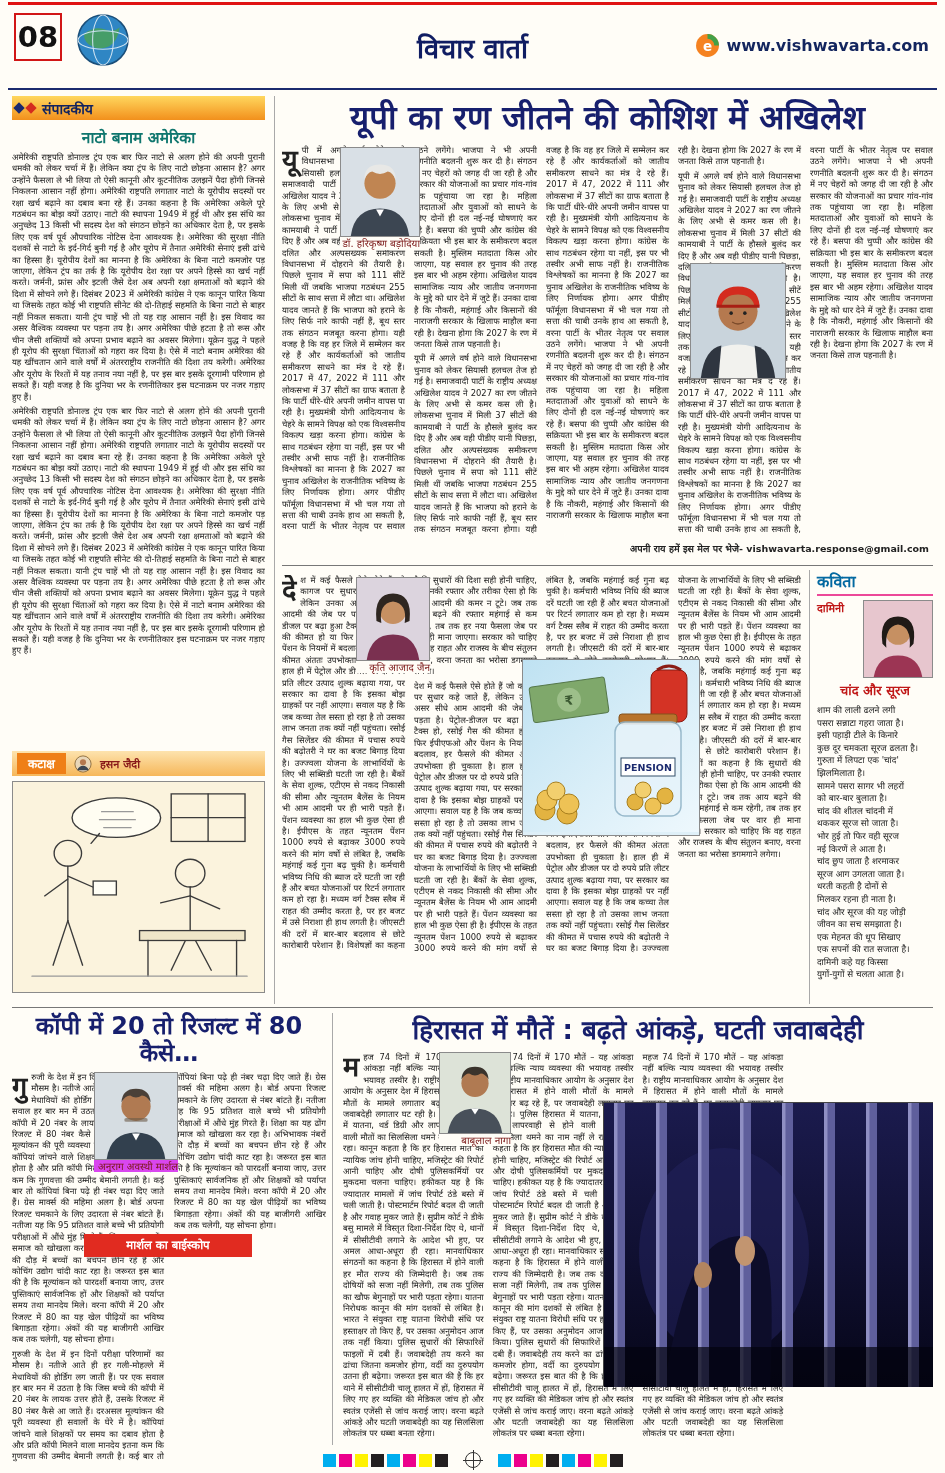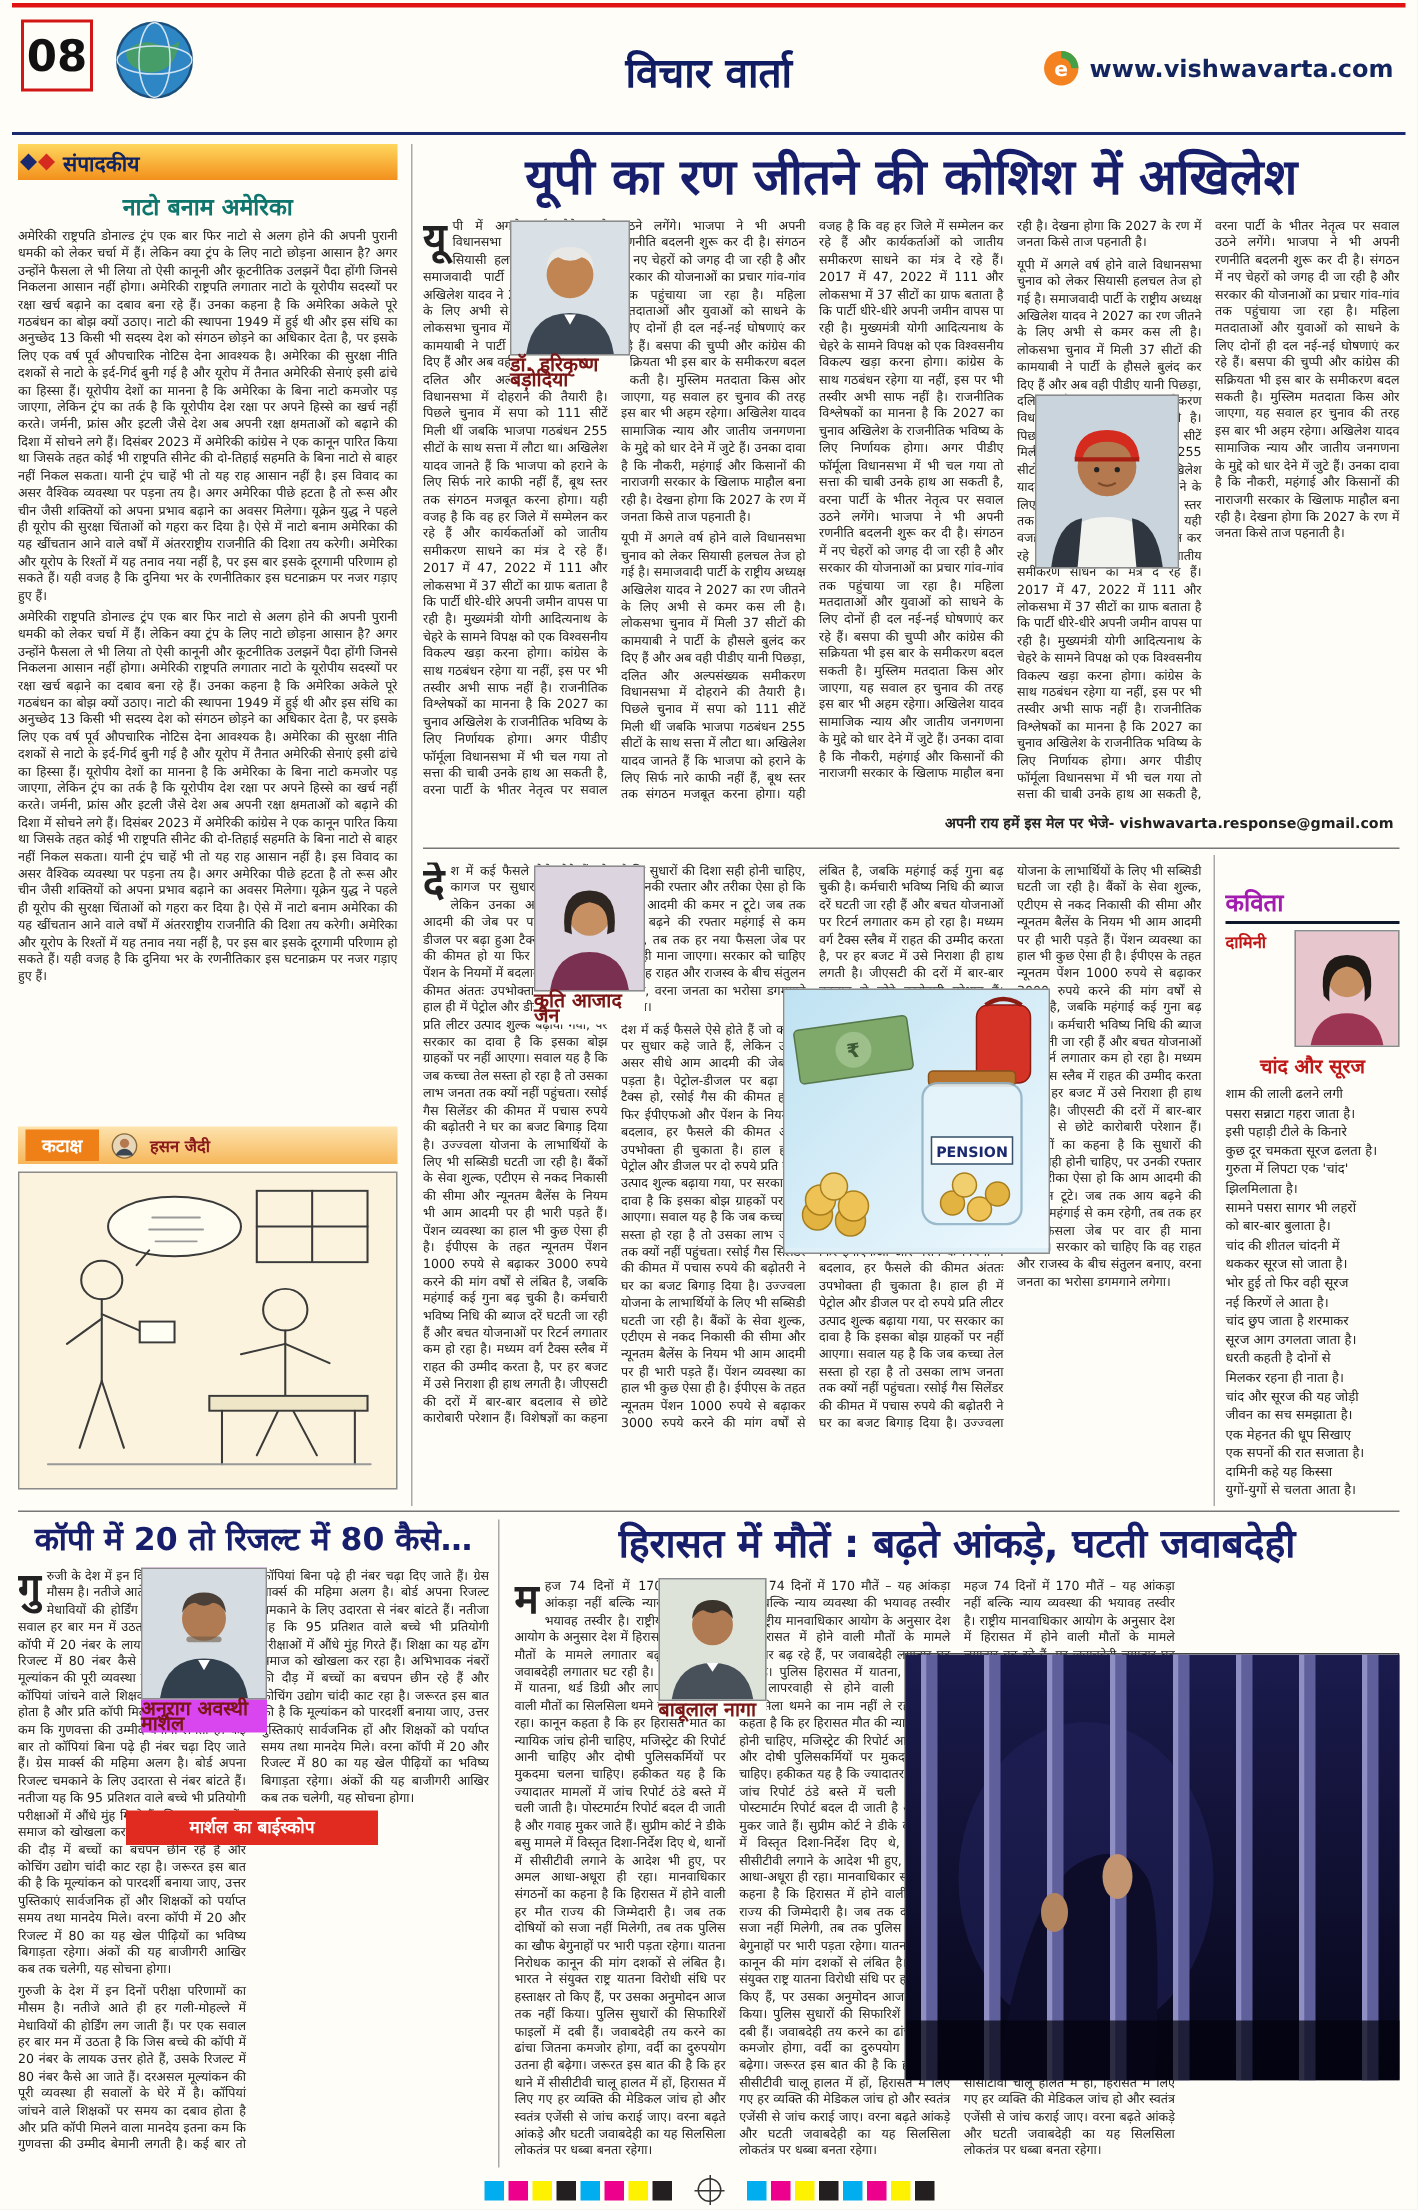--- a/index.html
+++ b/index.html
@@ -21,21 +21,21 @@
           font-size:16px; font-weight:bold; color:#13255e; cursor:pointer; }
 
   
   .body-text { font-size:8.4px; line-height:11.4px; text-align:justify; color:#1b1b1b; overflow:hidden; column-fill:auto; }
   .body-text p { margin:0 0 3px 0; }
   .dropcap p:first-child::first-letter { float:left; font-size:27px; line-height:27px; font-weight:bold; padding:1px 4px 0 0; color:#222; }
   .cols-2 { column-count:2; column-gap:10px; }
   .cols-4 { column-count:4; column-gap:9px; }
   .cols-5 { column-count:5; column-gap:9px; }
   .headline { font-weight:bold; color:#171f6d; text-align:center; }
-  .caption { font-size:13px; font-weight:bold; color:#7a1616; text-align:left; margin-top:2px; line-height:10px; }
+  .caption { font-size:10px; font-weight:normal; color:#7a1616; text-align:right; margin-top:2px; line-height:10px; }
   .photo-frame { border:1px solid #8b8b8b; display:block; background:#cfd6dc; }
 
   
   .editorial { position:absolute; left:12px; top:96px; width:263px; height:908px; padding-right:9px; border-right:1px solid #a9a9a9; }
   .edit-bar { height:24px; display:flex; align-items:center; gap:7px; padding:0 3px;
               background:linear-gradient(180deg,#ffd75e,#f2901c); }
   .edit-sq1 { width:8px; height:8px; background:#1b2a6e; transform:rotate(45deg); }
   .edit-sq2 { width:8px; height:8px; background:#d42b1e; transform:rotate(45deg); margin-left:-3px; }
   .edit-bar-label { font-size:14px; font-weight:bold; color:#11235f; }
   .edit-title { text-align:center; font-size:15.5px; font-weight:bold; color:#0f766e; margin:6px 0 4px 0; }
@@ -56,32 +56,32 @@
 
   
   .article-economy { position:absolute; left:282px; top:570px; width:519px; height:434px; }
   .eco-headline { font-size:27px; line-height:36px; }
   .eco-body { position:relative; margin-top:5px; height:386px; }
   .eco-author { position:absolute; left:74px; top:2px; width:74px; background:#fffdf7; }
   .eco-image { position:absolute; left:240px; top:84px; width:178px; border:1px solid #8b8b8b; background:#dff0f8; }
 
   
   .poem { position:absolute; left:809px; top:570px; width:124px; height:434px; padding-left:7px; border-left:1px solid #a9a9a9; }
-  .poem-header { font-size:16px; font-weight:bold; color:#a21caf; border-bottom:2px solid #0f172a; padding-bottom:2px; margin-bottom:4px;margin-top:20px; }
+  .poem-header { font-size:16px; font-weight:bold; color:#0369a1; border-bottom:2px solid #ec4899; padding-bottom:2px; margin-bottom:4px; }
   .poet-photo { float:right; margin:0 0 3px 4px; }
   .poet-name { font-size:11px; font-weight:bold; color:#c01818; margin-top:4px; }
   .poem-title { clear:both; text-align:center; font-size:13px; font-weight:bold; color:#c01818; margin:8px 0 5px 0; }
   .poem-lines { font-size:8.7px; line-height:12.6px; color:#222; white-space:pre-line; overflow:hidden; max-height:300px; }
 
   
   .hr-main { position:absolute; left:12px; right:12px; top:1007px; border-top:1.5px solid #777; }
 
   
   .article-exam { position:absolute; left:12px; top:1013px; width:314px; height:432px; }
-  .exam-headline { font-size:21px; line-height:27px; }
+  .exam-headline { font-size:24px; line-height:27px; }
   .exam-body { position:relative; margin-top:5px; height:392px; }
   .exam-author { position:absolute; left:82px; top:0; width:84px; background:#d946ef; }
   .exam-colbox { position:absolute; left:72px; top:162px; width:168px; height:23px; background:#e12b20;
                  color:#fff; font-size:11.5px; font-weight:bold; display:flex; align-items:center; justify-content:center; }
 
   
   .article-custody { position:absolute; left:332px; top:1013px; width:601px; height:432px; padding-left:10px; border-left:1px solid #a9a9a9; }
   .cust-headline { font-size:26px; line-height:34px; }
   .cust-body { position:relative; margin-top:5px; height:390px; }
   .cust-author { position:absolute; left:96px; top:0; width:72px; background:#fffdf7; }

